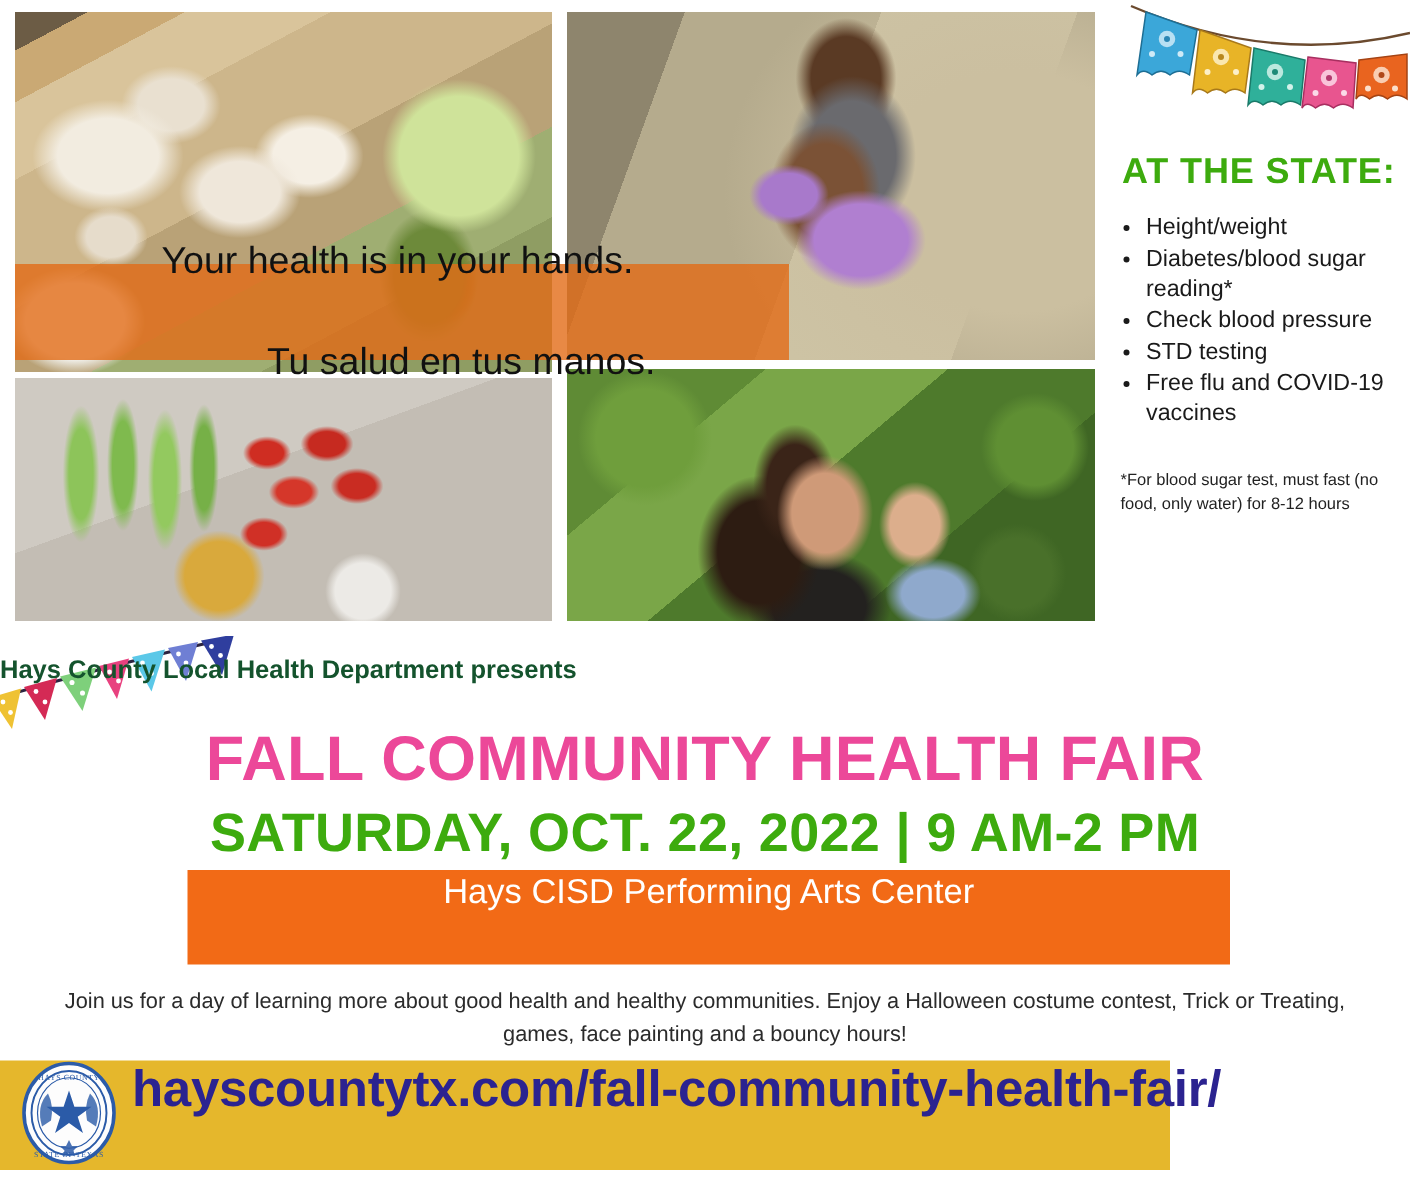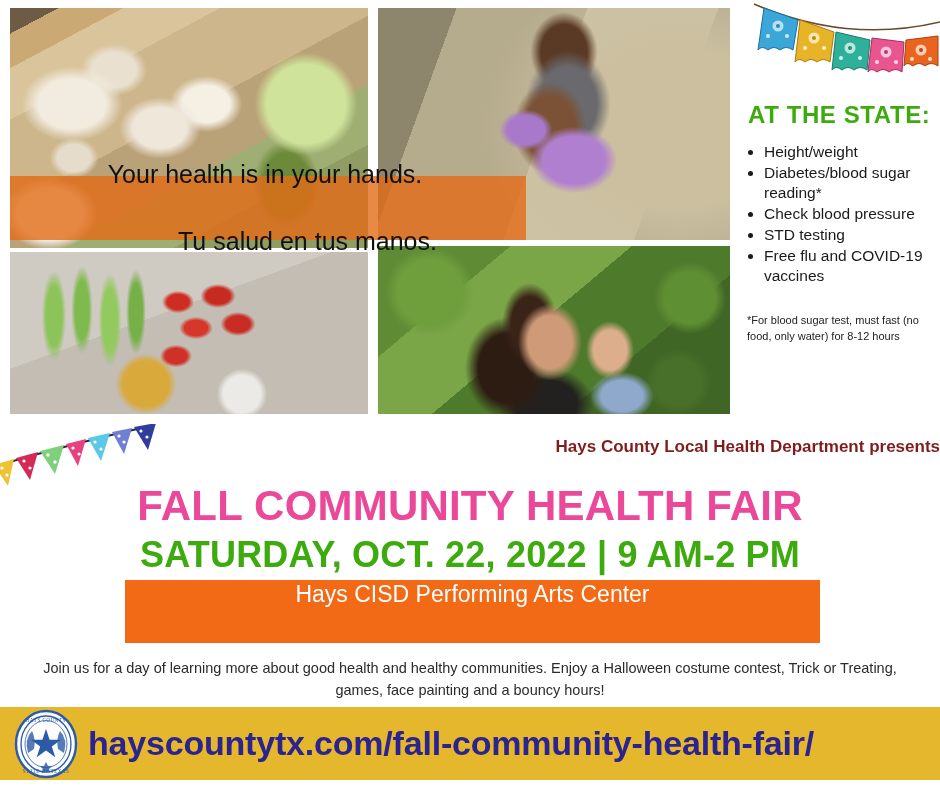--- a/index.html
+++ b/index.html
@@ -99,22 +99,22 @@
   }
 
   
   .papel{position:absolute;left:752px;top:0;width:190px;height:88px;}
 
   
   .bunting{position:absolute;left:0px;top:424px;width:175px;height:68px;}
 
   
   .presents{
-    position:absolute;left:0;right:0;top:437px;text-align:right;
-    color:#7f1d1d;font-size:17px;font-weight:700;
+    position:absolute;left:0;right:0;top:437px;text-align:left;
+    color:#14532d;font-size:17px;font-weight:700;
   }
   .big-title{
     position:absolute;left:0;right:0;top:482px;text-align:center;
     color:#ec4899;font-size:42px;font-weight:700;letter-spacing:.2px;
   }
   .date-line{
     position:absolute;left:0;right:0;top:534px;text-align:center;
     color:#3DAB0E;font-size:36px;font-weight:700;letter-spacing:.2px;
   }
   .venue{
@@ -123,22 +123,22 @@
     align-items:center;justify-content:flex-start;
   }
   .venue span{color:#fff;font-size:23px;line-height:28px;font-weight:400;}
   .blurb{
     position:absolute;left:30px;top:657px;width:880px;text-align:center;
     color:#2b2b2b;font-size:14.5px;line-height:22px;
   }
 
   
   .footer{
-    position:absolute;left:0;top:707px;width:940px;height:73px;
-    background:#E5B72C;display:flex;align-items:center;
+    position:absolute;left:0;top:707px;width:780px;height:73px;
+    background:#E5B72C;display:flex;align-items:flex-start;
   }
   .seal{position:relative;margin-left:14px;width:64px;height:70px;flex:0 0 auto;}
   .url{
     color:#2B2390;font-size:34px;font-weight:700;letter-spacing:-.2px;
     margin-left:10px;white-space:nowrap;
   }
 </style>
 </head>
 <body>
 

